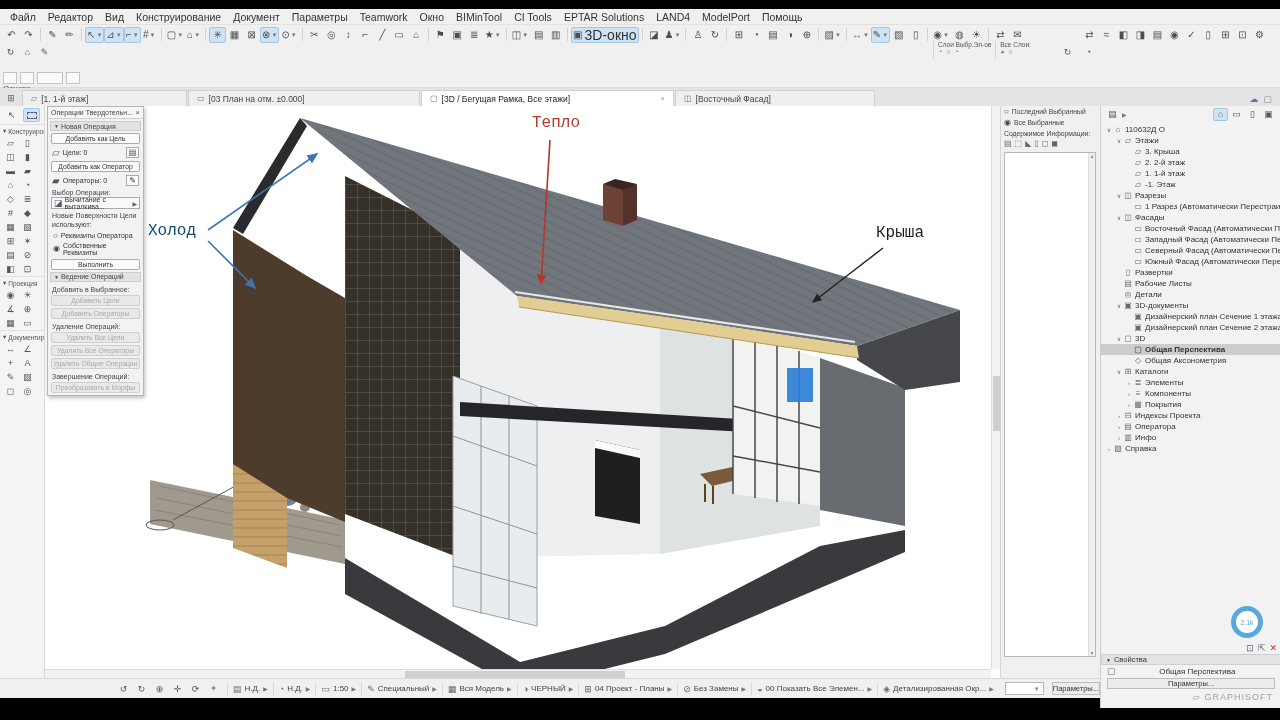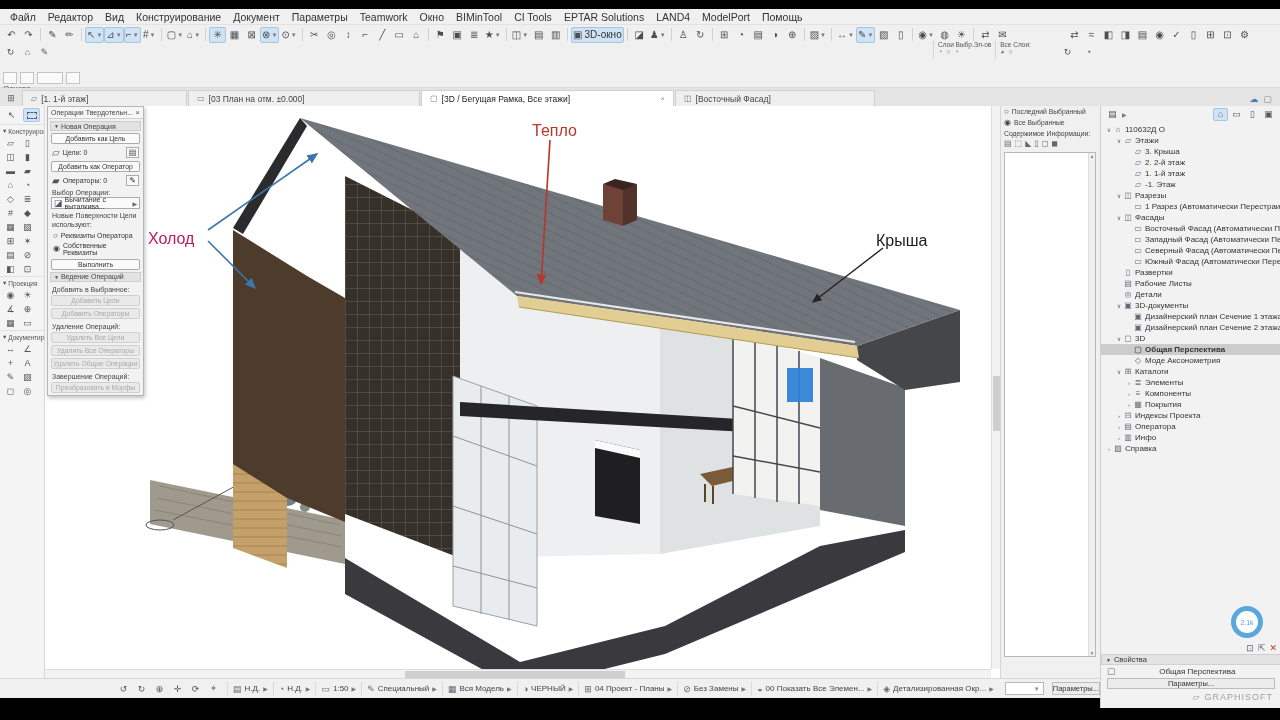--- a/index.html
+++ b/index.html
@@ -18,21 +18,21 @@
   .menu-item { padding:1px 6px; cursor:default; white-space:nowrap; }
 
   
   #toolbar { position:absolute; top:25px; left:0; width:1280px; height:19px;
              background:#f0f0f0; display:flex; align-items:center; padding-left:3px; }
   .tb { height:16px; min-width:17px; display:flex; align-items:center; justify-content:center;
         font-size:10px; color:#4a4f54; border:1px solid transparent; border-radius:2px;
         background:transparent; cursor:default; padding:0 1px; }
   .tb.hl { background:#cfe3f5; border-color:#a3c6e4; }
   .tb .dd { font-size:6px; color:#777; margin-left:1px; }
-  .tb .lbl { font-size:10px; margin-left:2px; color:#333; }
+  .tb .lbl { font-size:14px; margin-left:2px; color:#333; }
   .tbsep { width:1px; height:13px; background:#d2d2d2; margin:0 3px; }
   .tbgap { width:55px; }
 
   
   #row3 { position:absolute; top:44px; left:0; width:1280px; height:15px;
           background:#f0f0f0; display:flex; align-items:center; }
   #row3-icons { display:flex; gap:2px; padding-left:3px; }
   .sm-ic { width:15px; height:13px; font-size:9px; color:#555; display:flex;
            align-items:center; justify-content:center; }
   #layers-block { position:absolute; left:933px; top:-3px; display:flex; height:20px;
@@ -75,23 +75,23 @@
   .tool.hl { background:#cfe3f5; border:1px solid #a3c6e4; }
   .marquee-glyph { width:10px; height:7px; border:1px dashed #557; }
   .tbx-header { display:flex; gap:2px; align-items:center; padding:2px 2px 1px 3px;
                 border-top:1px solid #e0e0e0; color:#555; white-space:nowrap; overflow:hidden; }
   .tbx-grid { display:flex; flex-wrap:wrap; padding:0 2px; }
 
   
   #viewport { position:absolute; left:45px; top:0; width:955px; height:572px; background:#fff; overflow:hidden; }
   #house, #overlay { position:absolute; left:0; top:0; }
   #overlay { pointer-events:none; }
-  .ann { position:absolute; font-family:Liberation Sans, sans-serif; font-size:16px;margin-top:8px; }
+  .ann { position:absolute; font-family:Liberation Mono, monospace; font-size:16px; }
   #ann-warm { left:487px; top:8px;  color:#b5382c; }
-  #ann-cold { left:103px; top:116px; color:#be185d; }
+  #ann-cold { left:103px; top:116px; color:#0c4a6e; }
   #ann-roof { left:831px; top:118px; color:#1c1c1c; }
 
   #vscroll { position:absolute; right:0; top:0; width:9px; height:563px; background:#f2f2f2; border-left:1px solid #ddd; }
   #vscroll .thumb { position:absolute; top:270px; left:1px; width:7px; height:55px; background:#cfcfcf; }
   #hscroll { position:absolute; left:0; bottom:0; width:946px; height:9px; background:#f2f2f2; border-top:1px solid #ddd; }
   #hscroll .thumb { position:absolute; left:360px; top:1px; width:220px; height:7px; background:#cfcfcf; }
 
   
   #ops-panel { position:absolute; left:2px; top:0px; width:97px; background:#f2f2f2;
                border:1px solid #b5b5b5; box-shadow:1px 2px 4px rgba(0,0,0,.25);
@@ -833,21 +833,21 @@
             <span>3D</span>
           </div>
           <div class="trow sel" style="padding-left: 24px;">
             <span class="exp"></span>
             <span class="tico">▢</span>
             <span>Общая Перспектива</span>
           </div>
           <div class="trow" style="padding-left: 24px;">
             <span class="exp"></span>
             <span class="tico">◇</span>
-            <span>Моде Аксонометрия</span>
+            <span>Общая Аксонометрия</span>
           </div>
           <div class="trow" style="padding-left: 14px;">
             <span class="exp">∨</span>
             <span class="tico">⊞</span>
             <span>Каталоги</span>
           </div>
           <div class="trow" style="padding-left: 24px;">
             <span class="exp">›</span>
             <span class="tico">≣</span>
             <span>Элементы</span>

